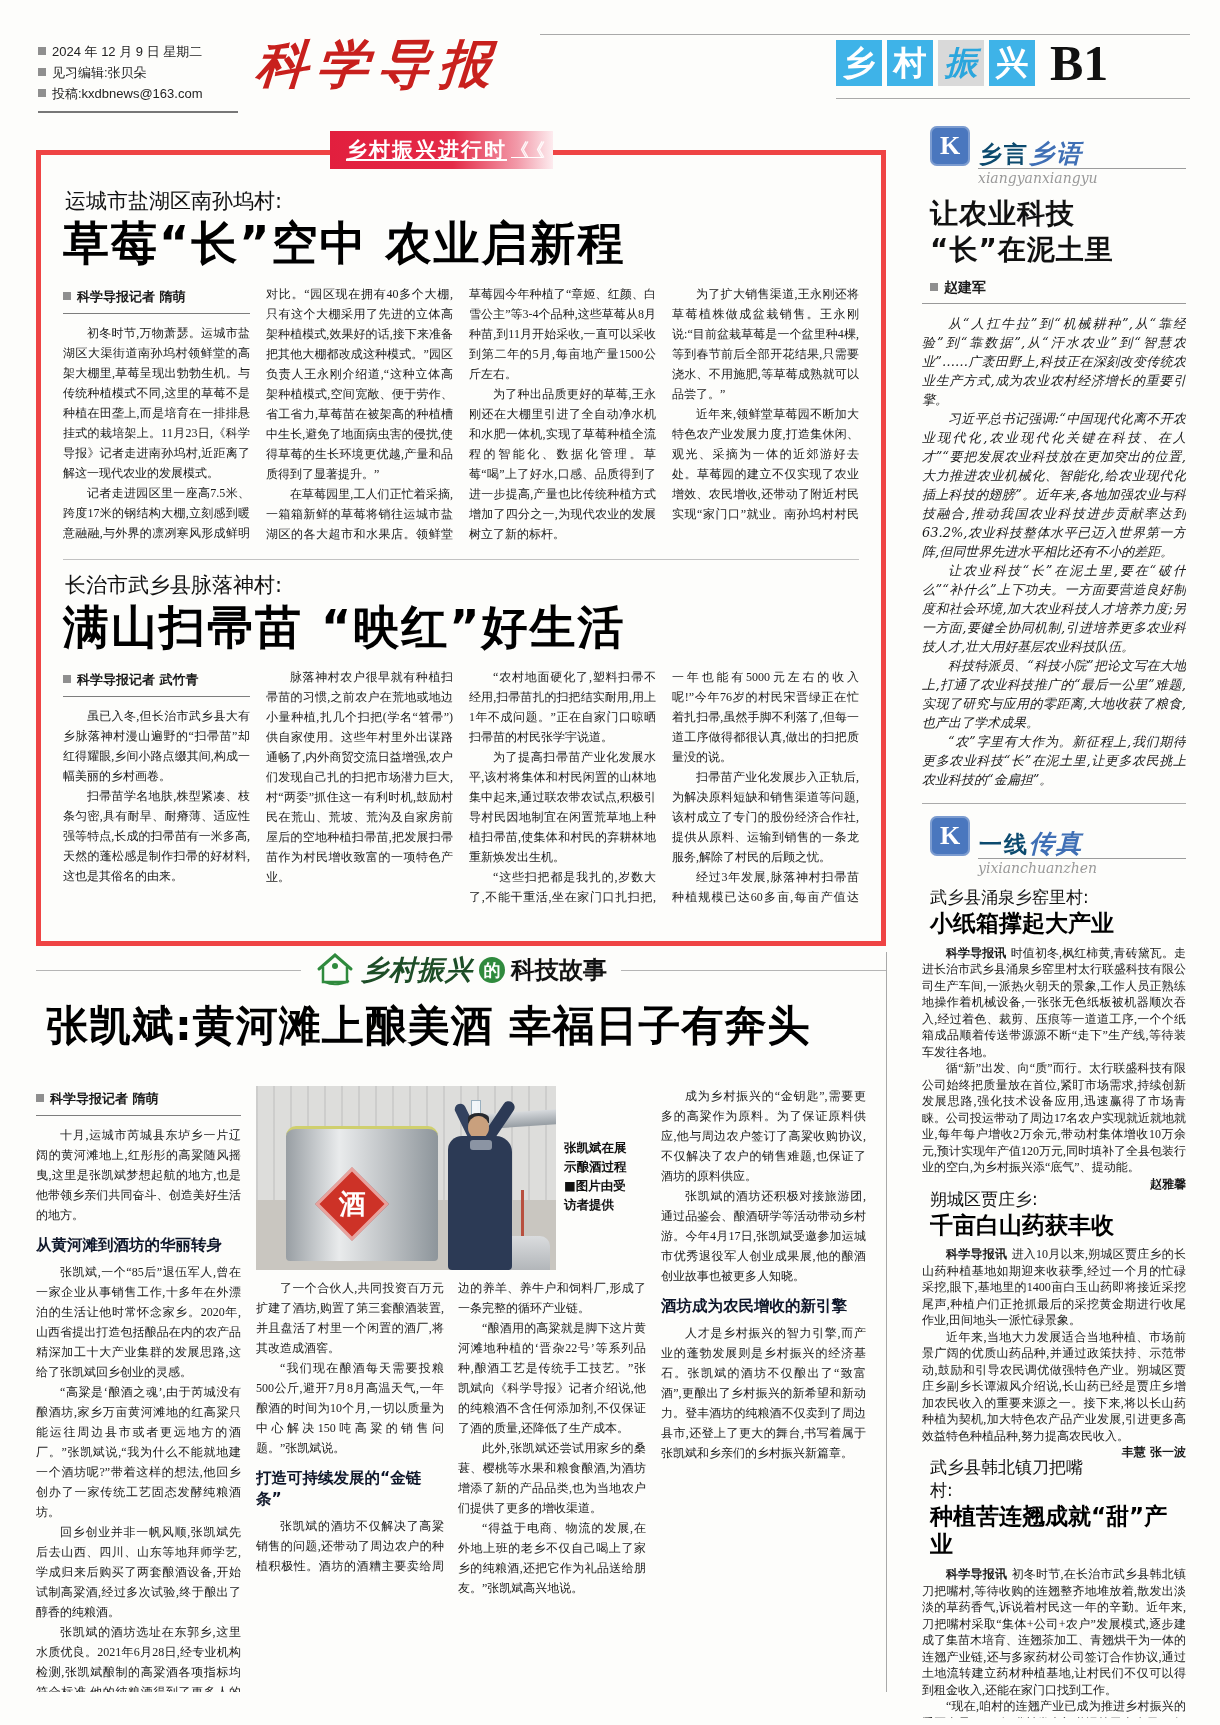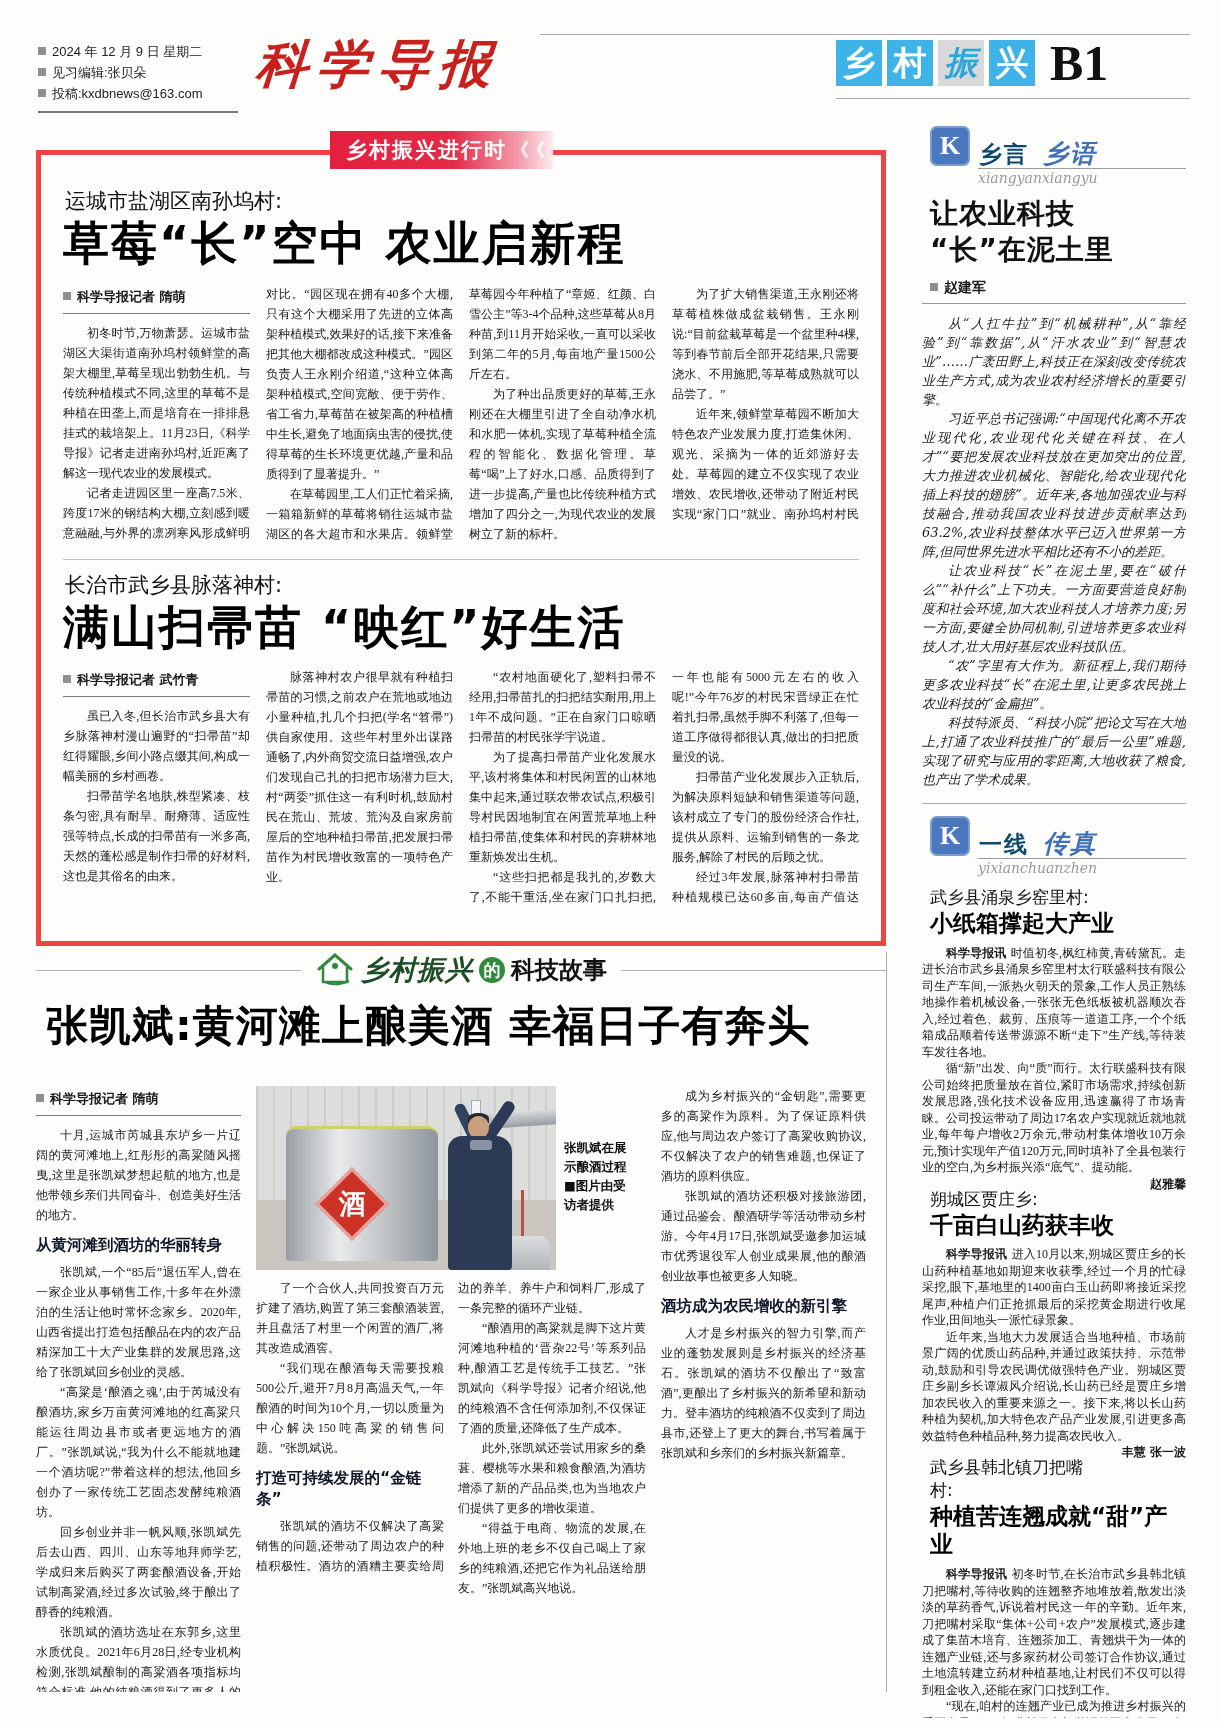--- a/index.html
+++ b/index.html
@@ -14,21 +14,21 @@
             font-weight:900;font-style:italic;font-size:52px;letter-spacing:9px;color:#c8201d;transform:skewX(-4deg);}
   .blocks{position:absolute;left:836px;top:40px;display:flex;align-items:center;gap:5px;}
   .sq{width:46px;height:46px;background:#3eb3e8;color:#fff;text-align:center;
       font:700 33px/46px "DejaVu Sans","Liberation Sans",sans-serif;}
   .sq.zhen{background:#d9d9d9;color:#2ba6dd;font-family:"DejaVu Serif",serif;font-style:italic;font-weight:900;}
   .pageno{margin-left:10px;font:700 50px/46px "Liberation Serif","DejaVu Serif",serif;color:#111;}
   
   .box1{position:absolute;left:36px;top:150px;width:850px;height:796px;border:5px solid #ef4444;box-sizing:border-box;}
   .badge-red{position:absolute;left:330px;top:131px;height:38px;padding:0 10px 0 16px;z-index:3;display:flex;align-items:center;
              background:linear-gradient(90deg,#e21f3e 0%,#e42a47 55%,#f29aa9 84%,#fdecef 100%);
-             color:#fff;font:700 21px "DejaVu Sans","Liberation Sans",sans-serif;letter-spacing:2px;}
+             color:#fff;font:700 21px "DejaVu Sans","Liberation Sans",sans-serif;letter-spacing:2px;text-decoration:underline;}
   .badge-red .arrows{color:rgba(255,255,255,.9);font-size:18px;margin-left:4px;letter-spacing:-2px;}
   .art-inner{margin:34px 22px 0 22px;}
   .kicker{margin:0 0 4px 2px;font:400 21px/1.2 "DejaVu Sans","Liberation Sans",sans-serif;color:#111;}
   .headline{margin:0 0 14px 0;font:700 46px/1.12 "DejaVu Sans","Liberation Sans",sans-serif;color:#000;letter-spacing:2px;}
   .cols{column-count:4;column-gap:16px;height:262px;overflow:hidden;}
   .cols.a2{height:252px;}
   .para{margin:0;text-indent:2em;text-align:justify;font-size:12px;line-height:20px;}
   .byline{font:700 13px "DejaVu Sans","Liberation Sans",sans-serif;padding:4px 0 7px 0;border-bottom:1px solid #7d7d7d;
           margin-bottom:9px;break-inside:avoid;display:flow-root;}
   .art-divider{border:0;border-top:1px solid #c2c2c2;margin:13px 22px;}
@@ -77,21 +77,21 @@
   .photo .stick-r2{position:absolute;right:32px;top:104px;width:3px;height:68px;background:#b8503f;}
   .photo .drum{position:absolute;right:6px;bottom:-8px;width:72px;height:42px;border-radius:10px 10px 0 0;
          background:linear-gradient(#dadcde,#a9adb1);}
   .caption{width:66px;font:600 12.5px/19px "DejaVu Sans","Liberation Sans",sans-serif;color:#111;padding-top:52px;}
   
   .sidebar{position:absolute;left:922px;top:118px;width:264px;height:1600px;overflow:hidden;}
   .sb-head{display:flex;align-items:flex-end;gap:9px;margin:8px 0 2px 8px;}
   .klogo{width:40px;height:40px;border-radius:7px;background:#4a77be;color:#fff;text-align:center;flex:none;
          font:700 26px/40px "Liberation Serif","DejaVu Serif",serif;box-shadow:inset 0 0 0 2px rgba(255,255,255,.28);}
   .sb-head .ta{font:700 23px/1 "DejaVu Serif",serif;color:#0c4a6e;letter-spacing:2px;}
-  .sb-head .tb{font:900 italic 25px/1 "DejaVu Serif",serif;color:#3f6fb5;letter-spacing:2px;margin-left:14px;}
+  .sb-head .tb{font:900 italic 25px/1 "DejaVu Serif",serif;color:#3f6fb5;letter-spacing:2px;margin-left:0;}
   .pinyin{margin:2px 0 10px 56px;border-top:1px solid #9c9c9c;padding-top:1px;
           font:italic 14px "DejaVu Serif",serif;color:#999;}
   .sb-title{margin:2px 0 10px 8px;font:600 28px/1.3 "DejaVu Sans","Liberation Sans",sans-serif;color:#111;letter-spacing:1px;}
   .sb-title span{display:block;}
   .sb-byline{font:700 14px "DejaVu Sans",sans-serif;padding:0 0 6px 8px;border-bottom:1px solid #999;margin-bottom:10px;}
   .essay .para{font-style:italic;font-size:13px;line-height:19px;font-family:"DejaVu Serif","Liberation Serif",serif;}
   .sb-div{border:0;border-top:1px solid #aaa;margin:14px 0 12px;}
   .item{margin-bottom:12px;}
   .item-kicker{margin:6px 0 0 8px;font:500 17px/1.3 "DejaVu Sans","Liberation Sans",sans-serif;color:#111;}
   .item-title{margin:1px 0 7px 8px;font:700 23px/1.25 "DejaVu Sans","Liberation Sans",sans-serif;color:#000;}
@@ -236,22 +236,22 @@
     <div class="pinyin">xiangyanxiangyu</div>
     <h2 class="sb-title">
       <span>让农业科技</span>
       <span>“长”在泥土里</span>
     </h2>
     <div class="sb-byline"><span class="msq"></span><span>赵建军</span></div>
     <div class="essay">
         <p class="para">从“人扛牛拉”到“机械耕种”,从“靠经验”到“靠数据”,从“汗水农业”到“智慧农业”……广袤田野上,科技正在深刻改变传统农业生产方式,成为农业农村经济增长的重要引擎。</p>
         <p class="para">习近平总书记强调:“中国现代化离不开农业现代化,农业现代化关键在科技、在人才”“要把发展农业科技放在更加突出的位置,大力推进农业机械化、智能化,给农业现代化插上科技的翅膀”。近年来,各地加强农业与科技融合,推动我国农业科技进步贡献率达到63.2%,农业科技整体水平已迈入世界第一方阵,但同世界先进水平相比还有不小的差距。</p>
         <p class="para">让农业科技“长”在泥土里,要在“破什么”“补什么”上下功夫。一方面要营造良好制度和社会环境,加大农业科技人才培养力度;另一方面,要健全协同机制,引进培养更多农业科技人才,壮大用好基层农业科技队伍。</p>
+        <p class="para">科技特派员、“科技小院”把论文写在大地上,打通了农业科技推广的“最后一公里”难题,实现了研究与应用的零距离,大地收获了粮食,也产出了学术成果。</p>
         <p class="para">“农”字里有大作为。新征程上,我们期待更多农业科技“长”在泥土里,让更多农民挑上农业科技的“金扁担”。</p>
-        <p class="para">科技特派员、“科技小院”把论文写在大地上,打通了农业科技推广的“最后一公里”难题,实现了研究与应用的零距离,大地收获了粮食,也产出了学术成果。</p>
       </div>
 
     <hr class="sb-div">
 
     <div class="sb-head">
       <span class="klogo">K</span>
       <span><span class="ta">一线</span><span class="tb">传真</span></span>
     </div>
     <div class="pinyin">yixianchuanzhen</div>
 

